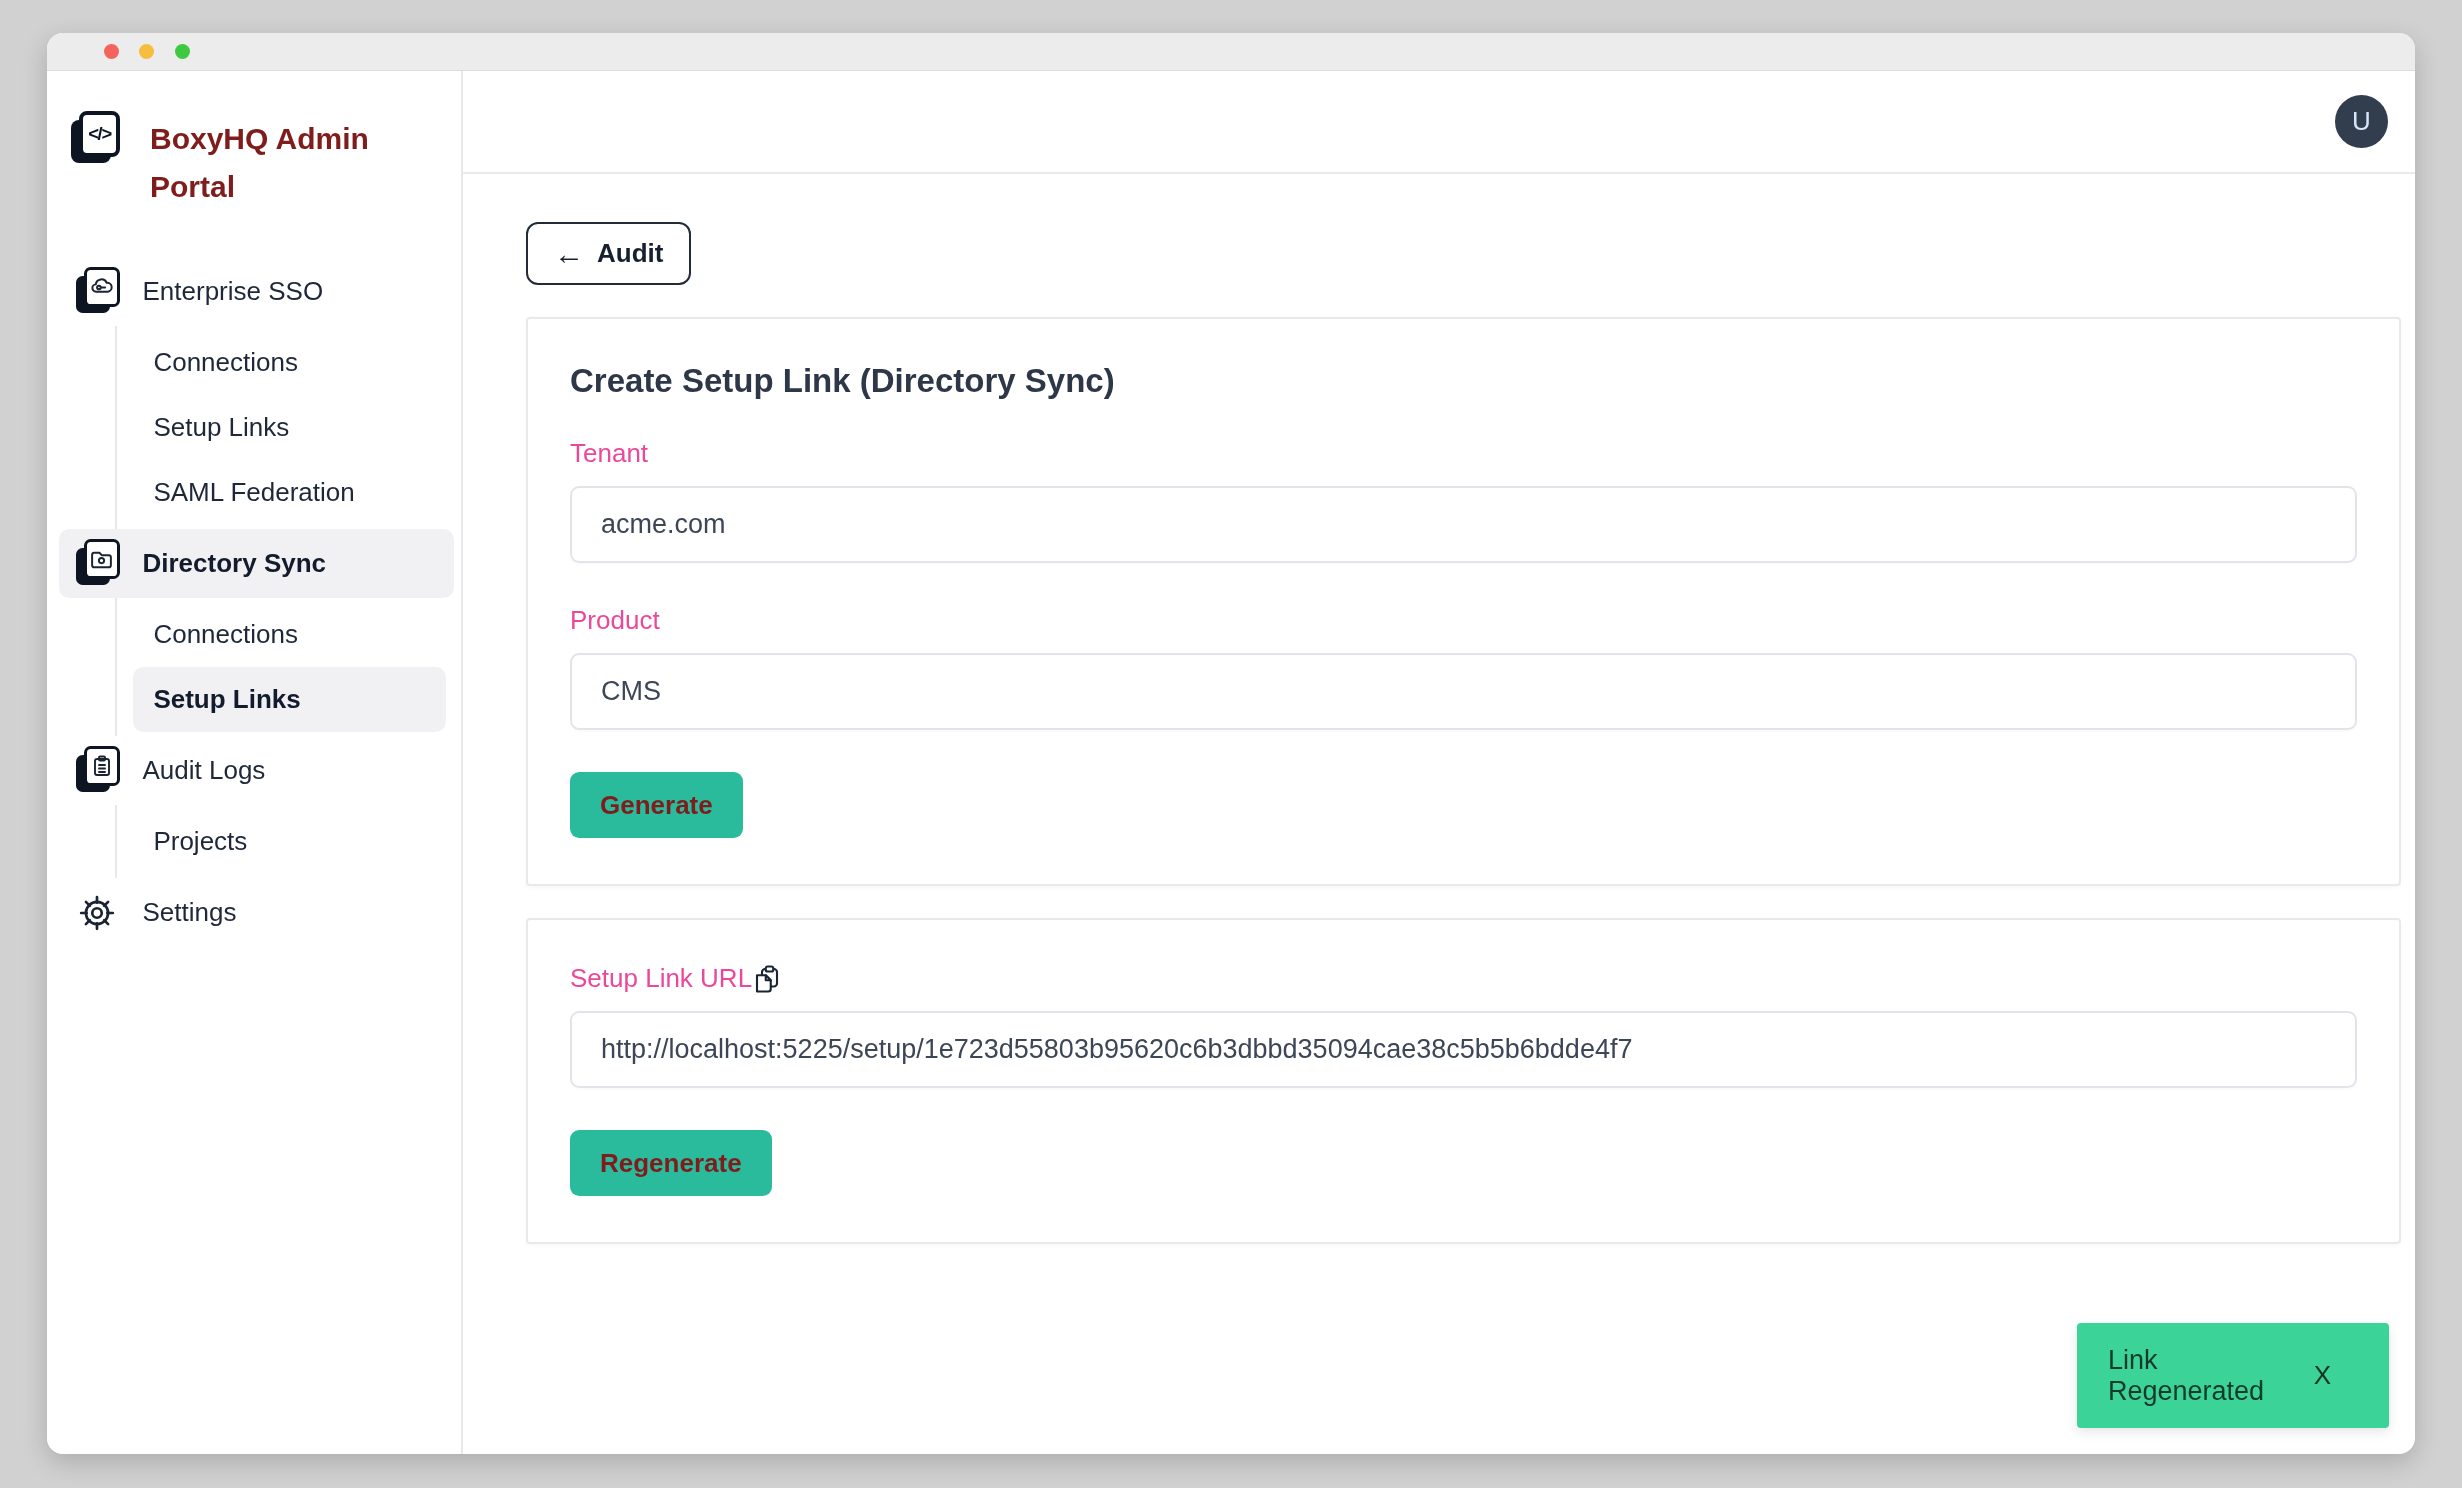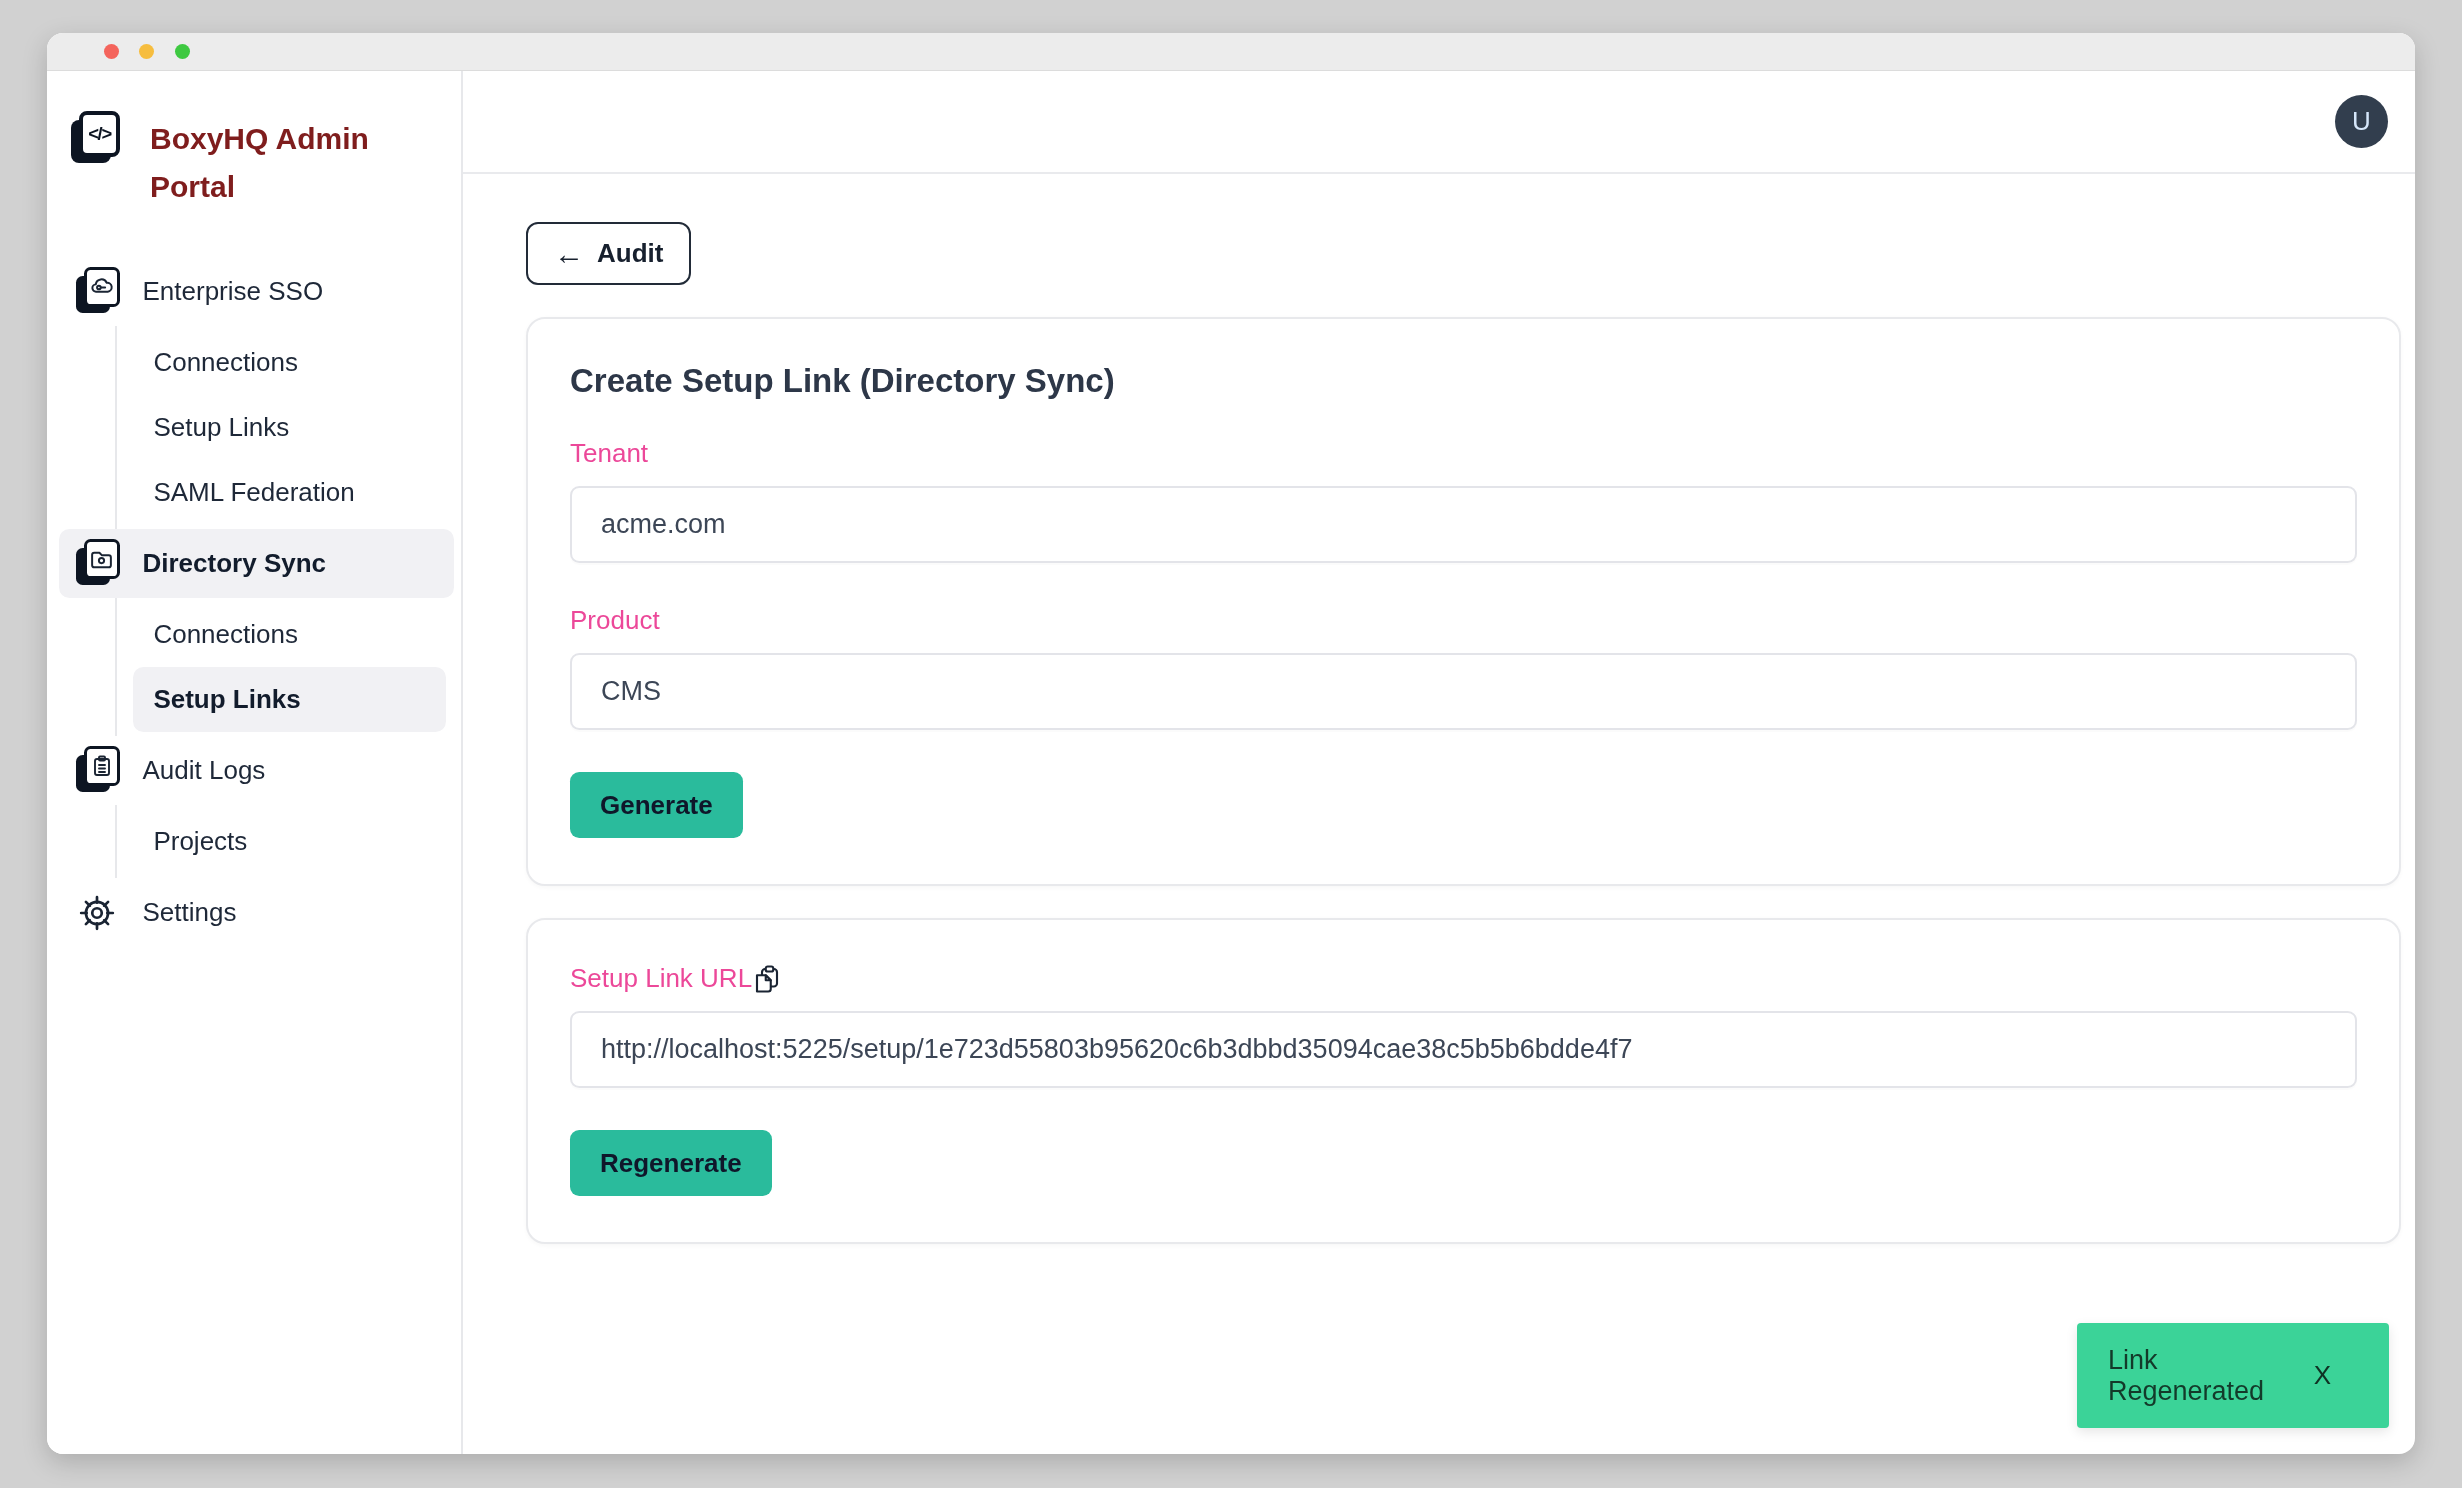--- a/index.html
+++ b/index.html
@@ -93,37 +93,37 @@
   .back-btn {
     display: inline-flex; align-items: center; gap: 13px;
     height: 63px; padding: 0 26px; background: #fff;
     border: 2.6px solid #222b38; border-radius: 12px;
     font-family: "Liberation Sans", sans-serif;
     font-size: 26px; font-weight: 600; color: #17202e; cursor: pointer;
   }
   .back-arrow { font-size: 30px; line-height: 1; }
 
   .card {
-    width: 1875px; background: #fff; border: 2px solid #e8e9ec; border-radius: 19px;
+    width: 1875px; background: #fff; border: 2px solid #e8e9ec; border-radius: 4px;
     padding: 43px 42px 46px 42px; margin-top: 32px;
     box-shadow: 0 1.3px 4px rgba(0,0,0,.03);
   }
   .card h2 { font-size: 33px; font-weight: 700; color: #2d3748; margin-bottom: 38px; }
   .field-label { font-size: 26px; font-weight: 500; color: #ec4899; margin-bottom: 17px; }
   .label-row { display: flex; align-items: center; margin-bottom: 17px; }
   .label-row .field-label { margin-bottom: 0; }
   .text-input {
     width: 100%; height: 77px; border: 2px solid #e3e4e9; border-radius: 9.2px;
     padding: 0 29px; font-size: 27px; color: #3c4656; background: #fff;
     font-family: "Liberation Sans", sans-serif; outline: none;
     box-shadow: 0 2px 1.3px rgba(0,0,0,.02);
   }
   .field-group { margin-bottom: 42px; }
   .btn-primary {
-    height: 66px; padding: 0 30px; background: #2abb9c; color: #0f172a;
+    height: 66px; padding: 0 30px; background: #2abb9c; color: #7f1d1d;
     border: none; border-radius: 9.2px; font-size: 26px; font-weight: 600;
     font-family: "Liberation Sans", sans-serif; cursor: pointer;
   }
   .copy-btn { background: none; border: none; cursor: pointer; padding: 0; line-height: 0; }
 
   .toast {
     position: absolute; right: 26px; bottom: 26px;
     width: 312px; height: 105px; background: #3bd398; border-radius: 4px;
     display: flex; align-items: center; justify-content: space-between;
     padding: 0 58px 0 31px; box-shadow: 0 4px 12px rgba(0,0,0,.10);

